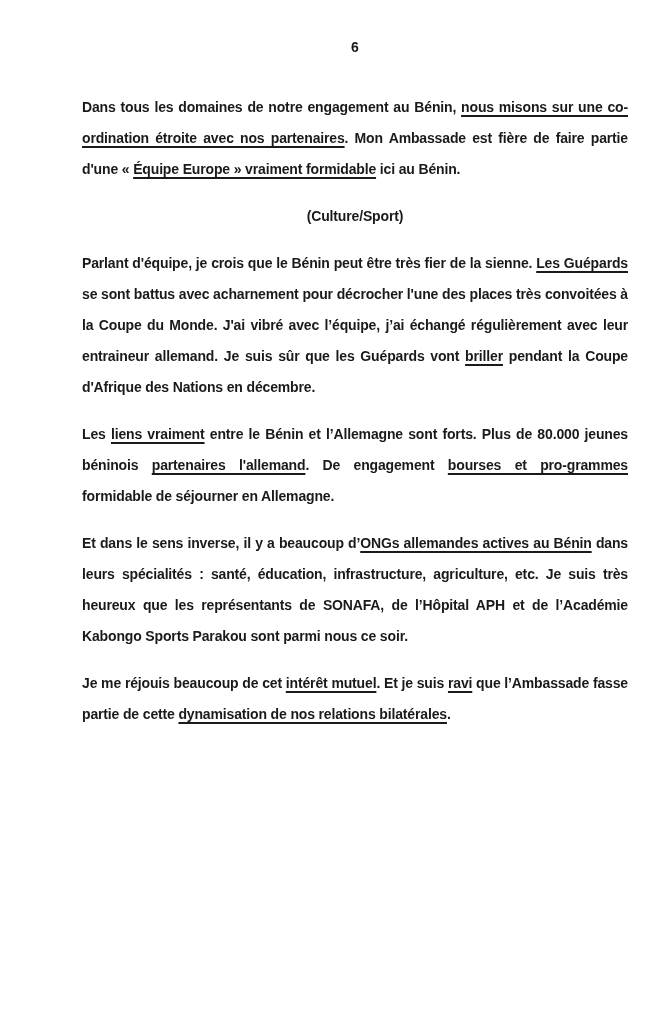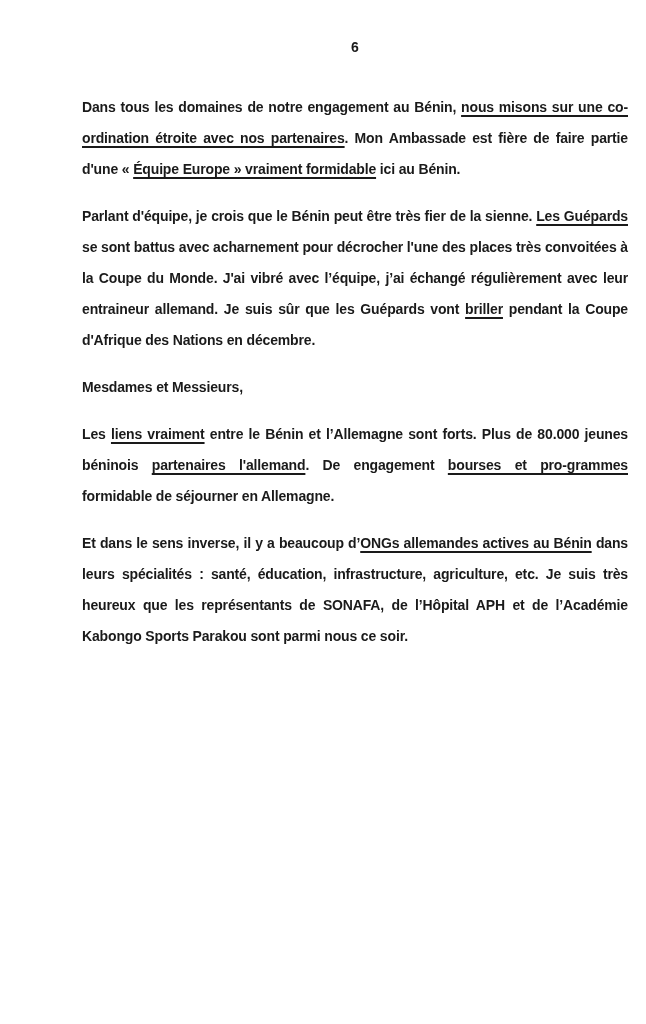--- a/index.html
+++ b/index.html
@@ -49,23 +49,24 @@
 </style>
 </head>
 <body>
 
 <div class="page">
 
   <div class="page-number">6</div>
 
   <p class="para"><span>Dans tous les domaines de notre engagement au Bénin, </span><span class="u">nous misons sur une co-ordination étroite avec nos partenaires</span><span>. Mon Ambassade est fière de faire partie d'une « </span><span class="u">Équipe Europe » vraiment formidable</span><span> ici au Bénin.</span></p>
 
+  <p class="para center">(Culture/Sport)</p>
 
   <p class="para"><span>Parlant d'équipe, je crois que le Bénin peut être très fier de la sienne. </span><span class="u">Les Guépards</span><span> se sont battus avec acharnement pour décrocher l'une des places très convoitées à la Coupe du Monde. J'ai vibré avec l’équipe, j’ai échangé régulièrement avec leur entraineur allemand. Je suis sûr que les Guépards vont </span><span class="u">briller</span><span> pendant la </span><span class="i">Coupe d'Afrique des Nations</span><span> en décembre.</span></p>
 
-  <p class="para">Mesdames et Messieurs,</p>
 
   <p class="para"><span>Les </span><span class="u">liens vraiment</span><span> entre le Bénin et l’Allemagne sont forts. Plus de 80.000 jeunes béninois </span><span class="u">partenaires l'allemand</span><span>. De engagement </span><span class="u">bourses et pro-grammes</span><span> formidable de séjourner en Allemagne.</span></p>
 
   <p class="para"><span>Et dans le sens inverse, il y a beaucoup d’</span><span class="u">ONGs allemandes actives au Bénin</span><span> dans leurs spécialités : santé, éducation, infrastructure, agriculture, etc. Je suis très heureux que les représentants de </span><span class="i">SONAFA</span><span>, de l’</span><span class="i">Hôpital APH</span><span> et de l’</span><span class="i">Académie Kabongo Sports Parakou</span><span> sont parmi nous ce soir.</span></p>
 
+  <p class="para"><span>Je me réjouis beaucoup de cet </span><span class="u">intérêt mutuel</span><span>. Et je suis </span><span class="u">ravi</span><span> que l’Ambassade fasse partie de cette </span><span class="u">dynamisation de nos relations bilatérales</span><span>.</span></p>
 
 </div>
 
 </body></html>

